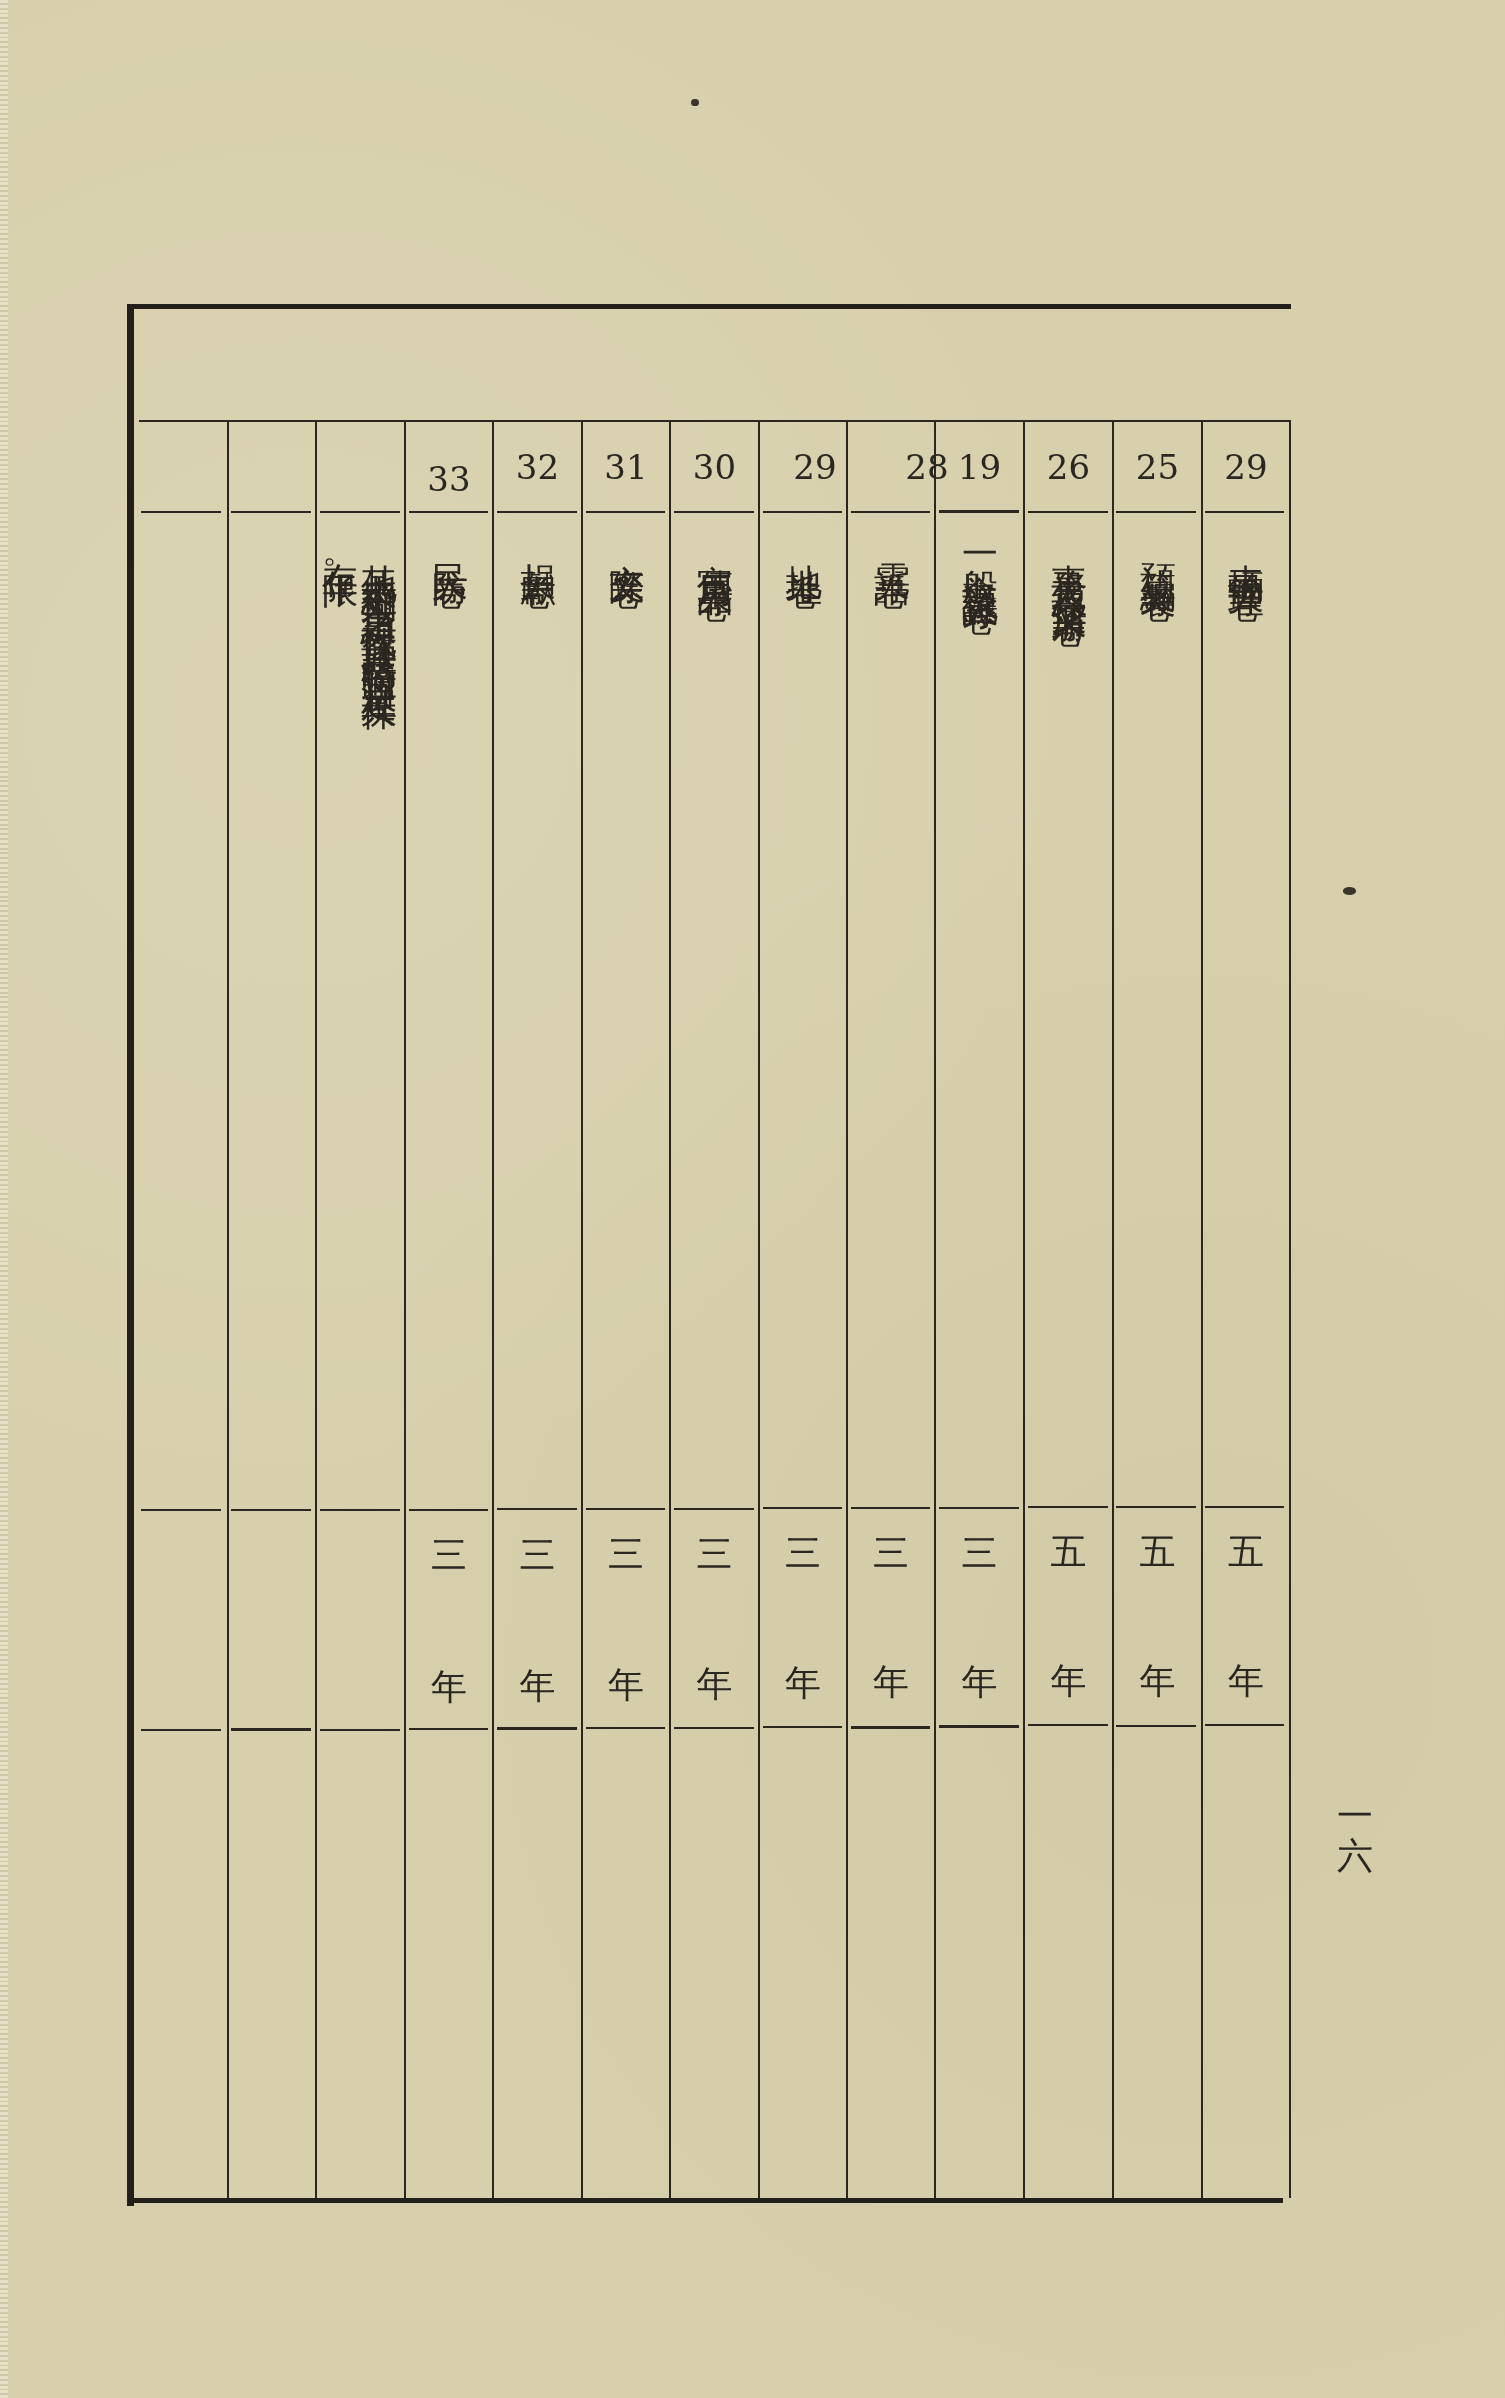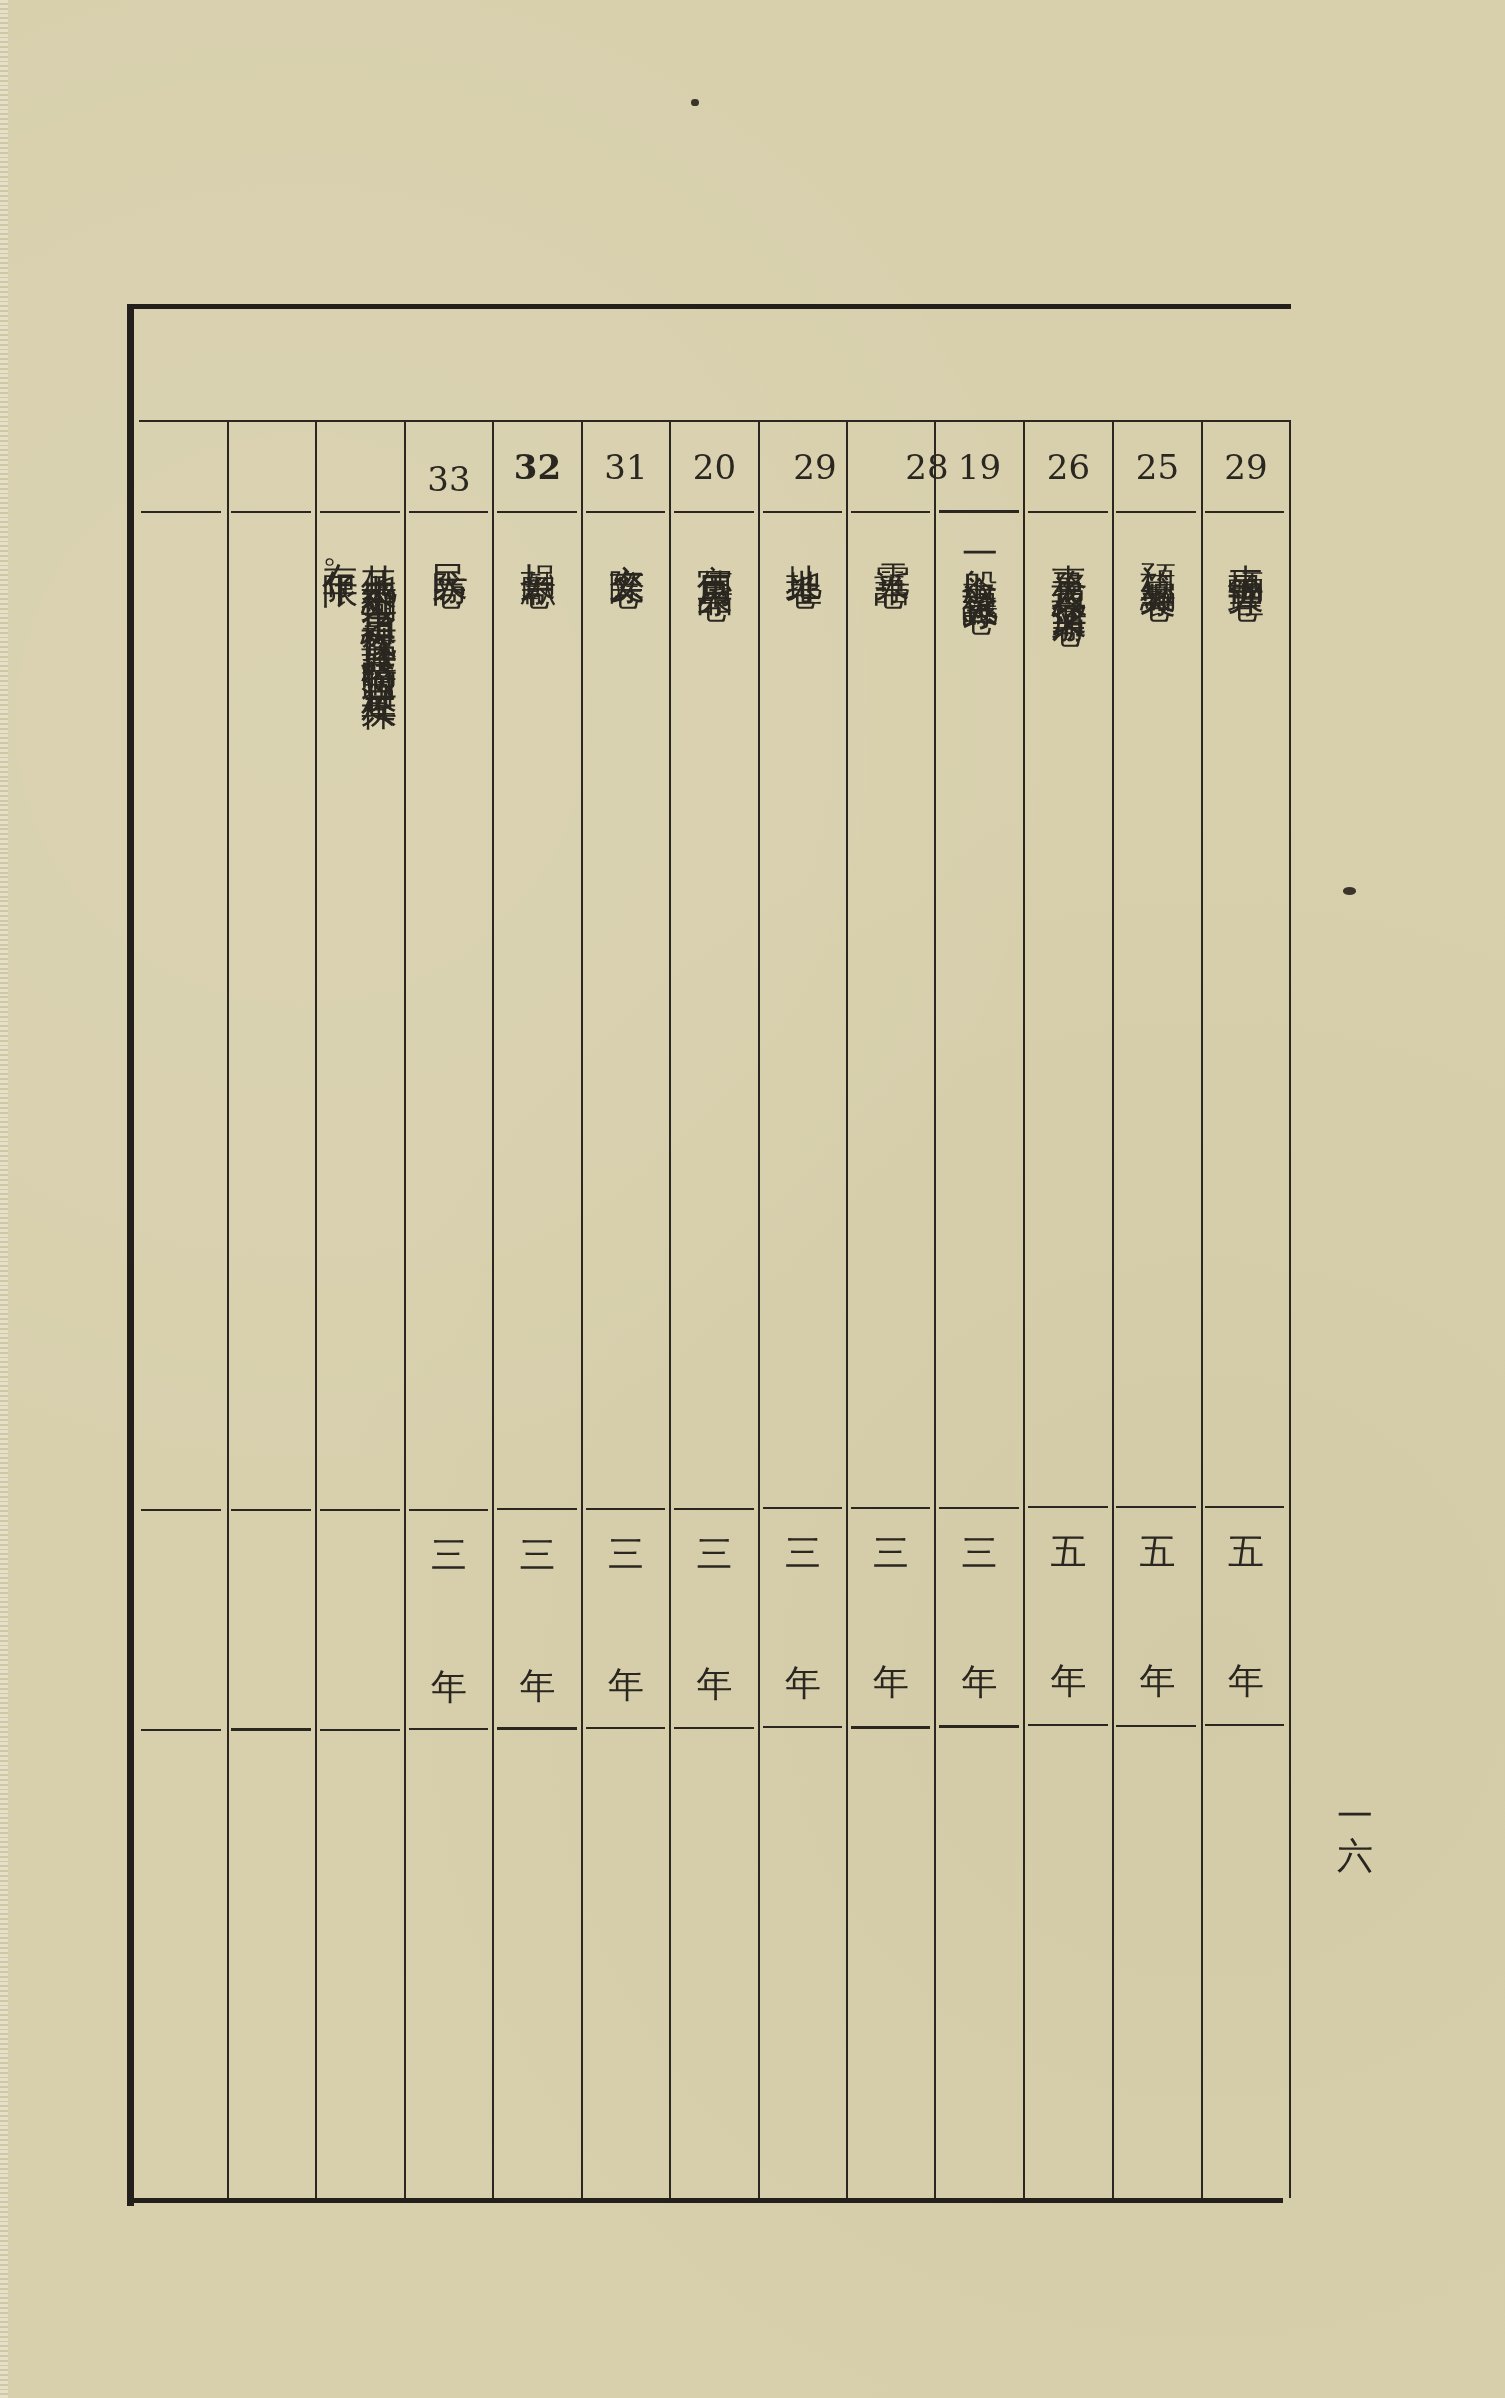--- a/index.html
+++ b/index.html
@@ -121,23 +121,23 @@
   <div class="line" style="left:1205px; top:1724px; width:79px; height:1.9px;"></div>
 </div>
 
 <div>
   <div class="num" style="left:1203px; width:86px;">29</div>
   <div class="num" style="left:1114px; width:87px;">25</div>
   <div class="num" style="left:1025px; width:87px;">26</div>
   <div class="num" style="left:936px; width:87px;">19</div>
   <div class="num" style="left:884px; width:86px;">28</div>
   <div class="num" style="left:760px; width:110px;">29</div>
-  <div class="num" style="left:671px; width:87px;">20</div>
+  <div class="num" style="left:671px; width:87px;">30</div>
   <div class="num" style="left:583px; width:86px;">31</div>
-  <div class="num" style="left:494px; width:87px;font-weight:bold;">32</div>
+  <div class="num" style="left:494px; width:87px;">32</div>
   <div class="num" style="left:406px; width:86px;margin-top:12px;">33</div>
 </div>
 
 <div>
   <div class="vtext" style="left:1225px;">車輛管理卷</div>
   <div class="vtext" style="left:1137px;">預算編製卷</div>
   <div class="vtext" style="left:1048px;">事務人員移交清册卷</div>
   <div class="vtext" style="left:959px;">一般會議記錄卷</div>
   <div class="vtext" style="left:871px;">電話卷</div>
   <div class="vtext" style="left:783px;">地址卷</div>

